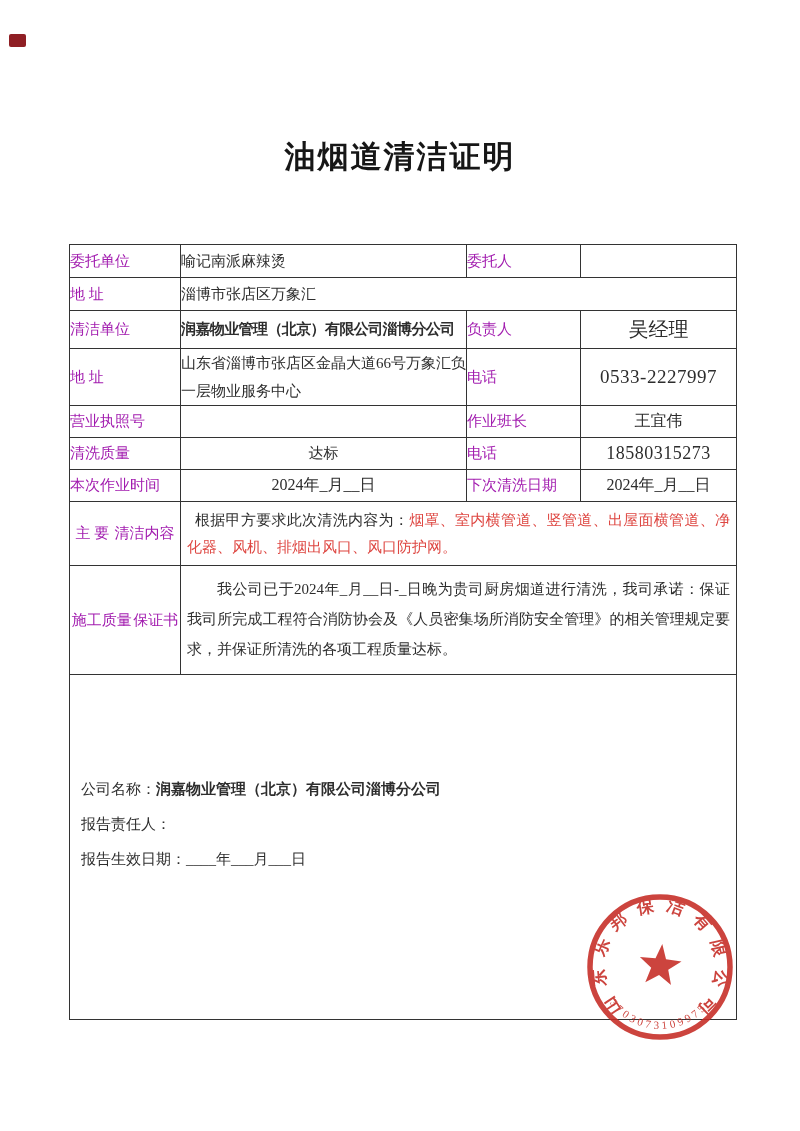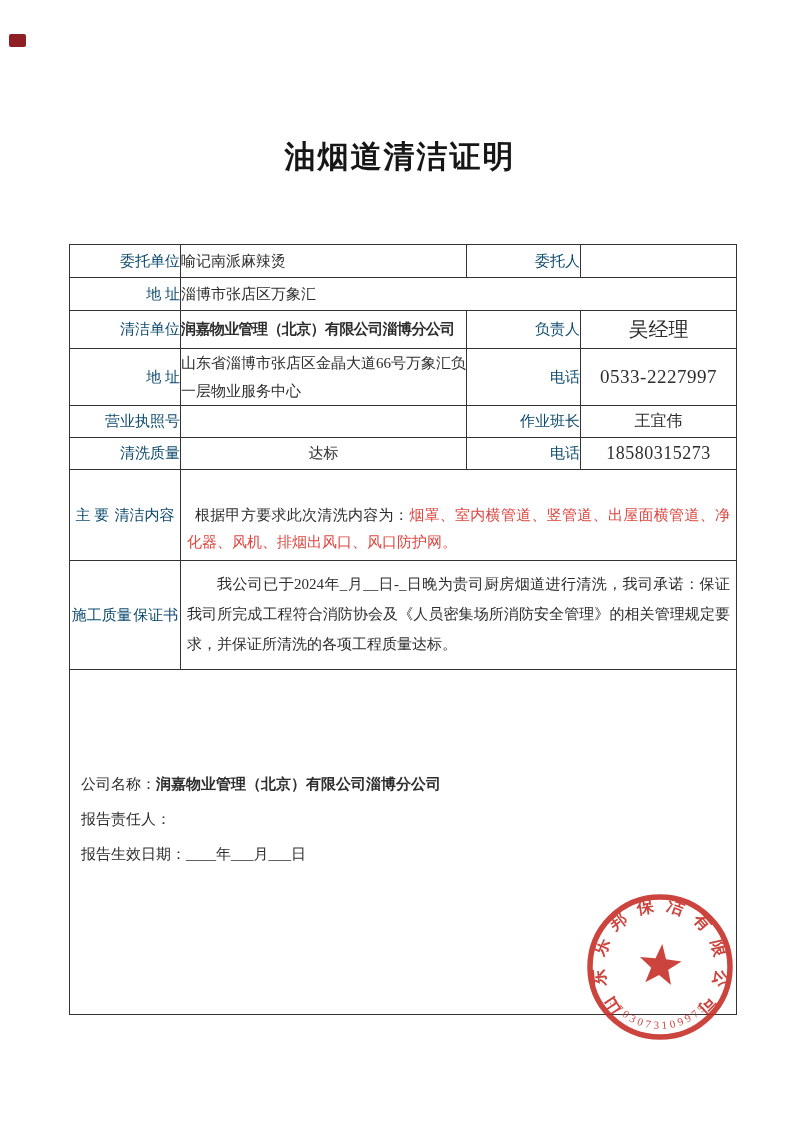--- a/index.html
+++ b/index.html
@@ -32,22 +32,22 @@
     border-collapse:collapse;
     table-layout:fixed;
     font-size:15px;
   }
   table.cert td{
     border:1.5px solid #333;
     padding:0;
     overflow:hidden;
   }
   td.lbl{
-    text-align:right;vertical-align:middle;
-    color:#0c4a6e;
+    text-align:left;vertical-align:middle;
+    color:#a21caf;
   }
   td.val{
     vertical-align:middle;
     padding:2px 4px 2px 8px;
     margin-left:20px;
   }
   td.val-center{
     text-align:center;vertical-align:middle;
     padding:2px 4px;
   }
@@ -61,21 +61,21 @@
   .date-val{font-size:16px;}
   .two-line-lbl{
     display:flex;flex-direction:row;justify-content:space-evenly;
     height:100%;
   }
   .content-par{
     padding:4px 6px 4px 6px;
     line-height:27px;
     text-align:justify;
   }
-  .content-par.indent1{ text-indent:8px;margin-top:28px; }
+  .content-par.indent1{ text-indent:8px; }
   .content-par.indent2{ text-indent:2em; line-height:30px; padding-top:8px;}
   .red-items{ color:#de4742; }
   td.bottom-cell{ vertical-align:top; }
   .footer-block{
     padding:104px 4px 0 3px;
     line-height:20px;
   }
   .footer-line{ margin:0 0 15px 8px; }
   .seal{
     position:absolute;left:580px;top:887px;
@@ -134,20 +134,26 @@
       <td class="val-center person">王宜伟</td>
     </tr>
 
     <tr class="h32">
       <td class="lbl">清洗质量</td>
       <td class="val-center">达标</td>
       <td class="lbl">电话</td>
       <td class="val-center phone2">18580315273</td>
     </tr>
 
+    <tr class="h32">
+      <td class="lbl">本次作业时间</td>
+      <td class="val-center date-val">2024年_月__日</td>
+      <td class="lbl">下次清洗日期</td>
+      <td class="val-center date-val">2024年_月__日</td>
+    </tr>
 
     <tr class="h64">
       <td class="lbl">
         <div class="two-line-lbl">
           <span>主 要</span>
           <span>清洁内容</span>
         </div>
       </td>
       <td colspan="3" style="vertical-align:middle;">
         <div class="content-par indent1">

